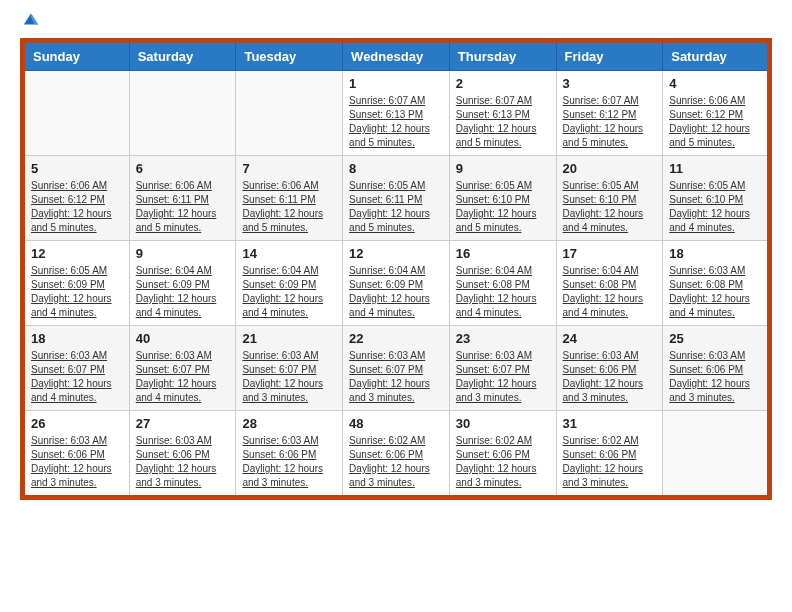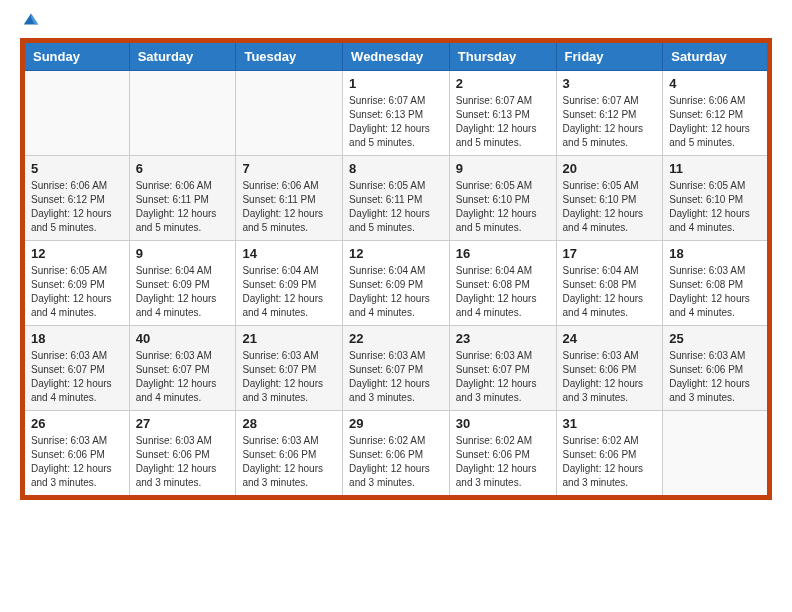--- a/index.html
+++ b/index.html
@@ -84,20 +84,21 @@
       font-size: 13px;
       font-weight: bold;
       color: #222;
       display: block;
       margin-bottom: 3px;
     }
     .day-info {
       font-size: 10px;
       color: #333;
       line-height: 1.4;
+      text-decoration: underline;
     }
     .empty-cell {
       background: #f9f9f9 !important;
     }
   </style>
 </head>
 <body>
 
 <div class="header">
   <div class="logo">
@@ -333,21 +334,21 @@
 and 3 minutes.</div>
         </td>
         <td>
           <span class="day-num">28</span>
           <div class="day-info" style="white-space: pre-line;">Sunrise: 6:03 AM
 Sunset: 6:06 PM
 Daylight: 12 hours
 and 3 minutes.</div>
         </td>
         <td>
-          <span class="day-num">29</span>
+          <span class="day-num">48</span>
           <div class="day-info" style="white-space: pre-line;">Sunrise: 6:02 AM
 Sunset: 6:06 PM
 Daylight: 12 hours
 and 3 minutes.</div>
         </td>
         <td>
           <span class="day-num">30</span>
           <div class="day-info" style="white-space: pre-line;">Sunrise: 6:02 AM
 Sunset: 6:06 PM
 Daylight: 12 hours

